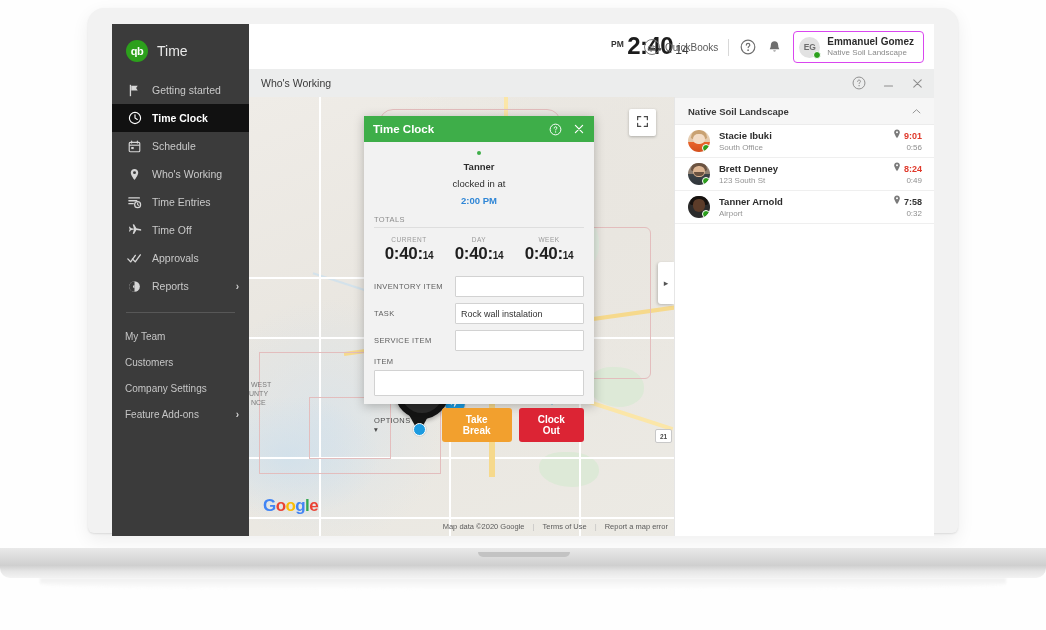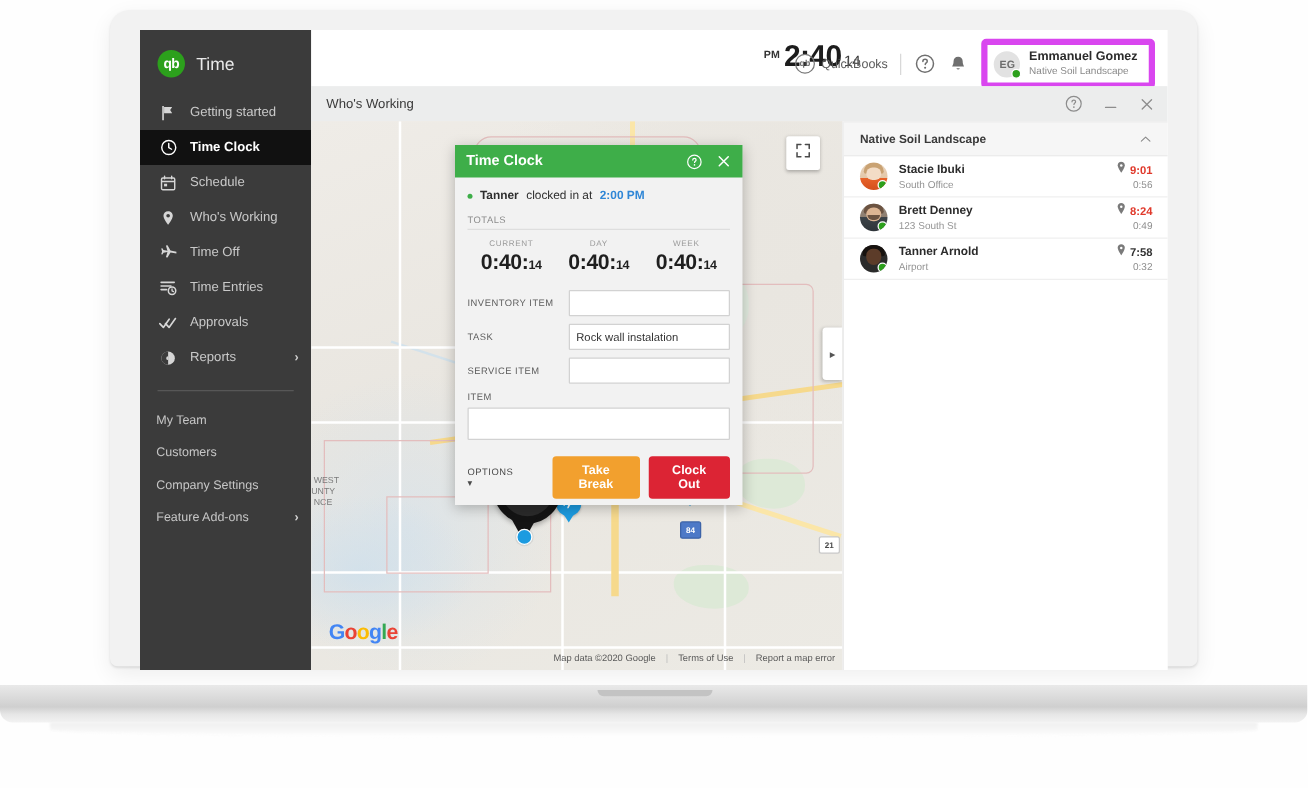--- a/index.html
+++ b/index.html
@@ -78,21 +78,21 @@
 
   .topbar-right{position:absolute;right:10px;top:7px;display:flex;align-items:center;gap:10px;}
   .qb-chip{display:flex;align-items:center;gap:5px;color:#5a5a5a;font-size:10px;}
   .qb-dot{
     width:14px;height:14px;border-radius:50%;border:1.6px solid #7a7a7a;
     display:flex;align-items:center;justify-content:center;font-size:7px;color:#6d6d6d;font-weight:bold;
   }
   .divider-v{width:1px;height:17px;background:#d8d8d8;}
   .icon-btn{width:17px;height:17px;color:#6f6f6f;display:flex;align-items:center;justify-content:center;cursor:pointer;}
   .user-chip{
-    display:flex;align-items:center;gap:7px;border:5px solid #d946ef;border-radius:4px;
+    display:flex;align-items:center;gap:7px;border:1px solid #d946ef;border-radius:4px;
     padding:4px 9px 4px 5px;background:#fff;cursor:pointer;
   }
   .user-avatar{
     width:21px;height:21px;border-radius:50%;background:#e2e2e2;color:#6d6d6d;
     font-size:8.5px;font-weight:bold;display:flex;align-items:center;justify-content:center;position:relative;
   }
   .user-avatar .online{position:absolute;right:-1px;bottom:-1px;width:6px;height:6px;border-radius:50%;background:#2CA01C;border:1.2px solid #fff;}
   .user-name{font-size:10px;color:#2b2b2b;font-weight:bold;line-height:12px;}
   .user-org{font-size:8px;color:#8a8a8a;line-height:10px;}
 
@@ -192,21 +192,21 @@
     position:absolute;left:115px;top:47px;width:230px;height:288px;
     background:#f2f2f2;box-shadow:0 2px 10px rgba(0,0,0,.25);
   }
   .tc-header{
     height:26px;background:#3EAE49;display:flex;align-items:center;padding:0 9px;
   }
   .tc-header .t{color:#fff;font-size:11.5px;font-weight:bold;}
   .tc-header .sp{margin-left:auto;display:flex;align-items:center;gap:11px;}
   .tc-header .hico{color:#fff;cursor:pointer;display:flex;align-items:center;}
   .tc-body{padding:9px 10px 0 10px;}
-  .tc-status{display:flex;align-items:center;gap:6px;font-size:9.5px;color:#2e2e2e;}
+  .tc-status{display:flex;align-items:center;gap:6px;font-size:9.5px;color:#2e2e2e;flex-direction:column;}
   .tc-status .dot{width:4px;height:4px;border-radius:50%;background:#3EAE49;flex:0 0 4px;}
   .tc-status b{font-weight:bold;}
   .tc-status .time{color:#2f86d6;font-weight:bold;}
   .tc-totals-label{font-size:7.5px;color:#8c8c8c;letter-spacing:.4px;margin:9px 0 3px 0;}
   .tc-hr{height:1px;background:#dedede;}
   .tc-totals{display:flex;margin-top:8px;}
   .tc-total{flex:1;text-align:center;}
   .tc-total .lab{font-size:6.5px;color:#9a9a9a;letter-spacing:.5px;}
   .tc-total .val{font-size:17px;font-weight:bold;color:#1f1f1f;margin-top:1px;letter-spacing:-.3px;}
   .tc-total .val small{font-size:10px;}
@@ -327,35 +327,35 @@
               <path d="M8 1.2c-2.6 0-4.6 2-4.6 4.5 0 3.3 4.6 8.9 4.6 8.9s4.6-5.6 4.6-8.9c0-2.5-2-4.5-4.6-4.5z" fill="#d6d6d6"></path>
               <circle cx="8" cy="5.7" r="1.8" fill="#3b3b3b"></circle>
             </svg>
         </span>
         <span>Who's Working</span>
       </div>
 
       <div class="nav-item">
         <span class="ico">
           <svg width="14" height="14" viewBox="0 0 16 16">
-              <path d="M15 7.2L9.6 6.1 6.9 1.4 5.4 1.6l1.4 4.9-3.6-.7-1-1.6-1.1.2.8 2.6-.8 2.6 1.1.2 1-1.6 3.6-.7-1.4 4.9 1.5.2 2.7-4.7L15 8.8z" fill="#d6d6d6"></path>
+              <path d="M1 3.3h12M1 6.6h9M1 9.9h5" stroke="#d6d6d6" stroke-width="1.5" stroke-linecap="round"></path>
+              <circle cx="11" cy="11" r="3.4" fill="none" stroke="#d6d6d6" stroke-width="1.4"></circle>
+              <path d="M11 9.2V11l1.3.8" stroke="#d6d6d6" stroke-width="1.2" fill="none" stroke-linecap="round"></path>
             </svg>
         </span>
-        <span>Time Off</span>
+        <span>Time Entries</span>
       </div>
 
       <div class="nav-item">
         <span class="ico">
           <svg width="14" height="14" viewBox="0 0 16 16">
-              <path d="M1 3.3h12M1 6.6h9M1 9.9h5" stroke="#d6d6d6" stroke-width="1.5" stroke-linecap="round"></path>
-              <circle cx="11" cy="11" r="3.4" fill="none" stroke="#d6d6d6" stroke-width="1.4"></circle>
-              <path d="M11 9.2V11l1.3.8" stroke="#d6d6d6" stroke-width="1.2" fill="none" stroke-linecap="round"></path>
+              <path d="M15 7.2L9.6 6.1 6.9 1.4 5.4 1.6l1.4 4.9-3.6-.7-1-1.6-1.1.2.8 2.6-.8 2.6 1.1.2 1-1.6 3.6-.7-1.4 4.9 1.5.2 2.7-4.7L15 8.8z" fill="#d6d6d6"></path>
             </svg>
         </span>
-        <span>Time Entries</span>
+        <span>Time Off</span>
       </div>
 
       <div class="nav-item">
         <span class="ico">
           <svg width="15" height="15" viewBox="0 0 18 16">
               <path d="M1 8.5l3.4 3.6L10 4.2" stroke="#d6d6d6" stroke-width="1.6" fill="none" stroke-linecap="round" stroke-linejoin="round"></path>
               <path d="M6.5 8.5l3.4 3.6L16 3.6" stroke="#d6d6d6" stroke-width="1.6" fill="none" stroke-linecap="round" stroke-linejoin="round"></path>
             </svg>
         </span>
         <span>Approvals</span>

